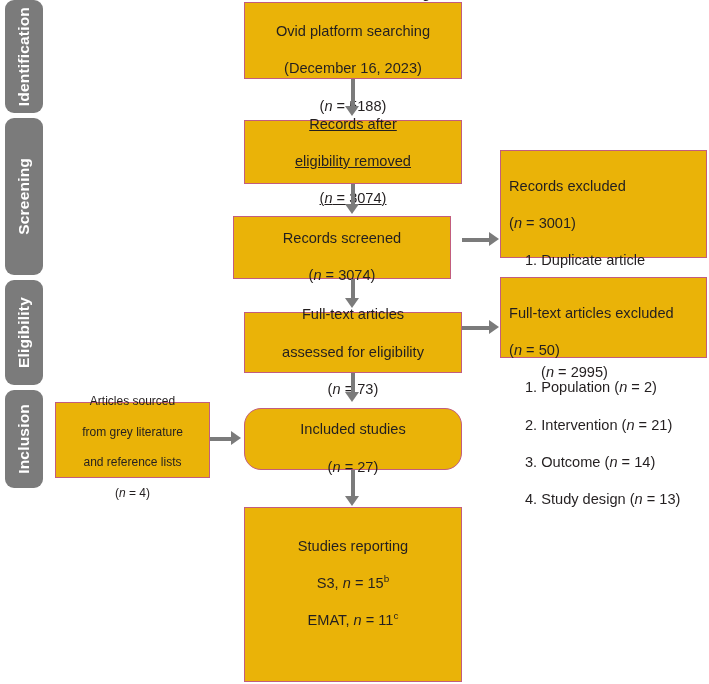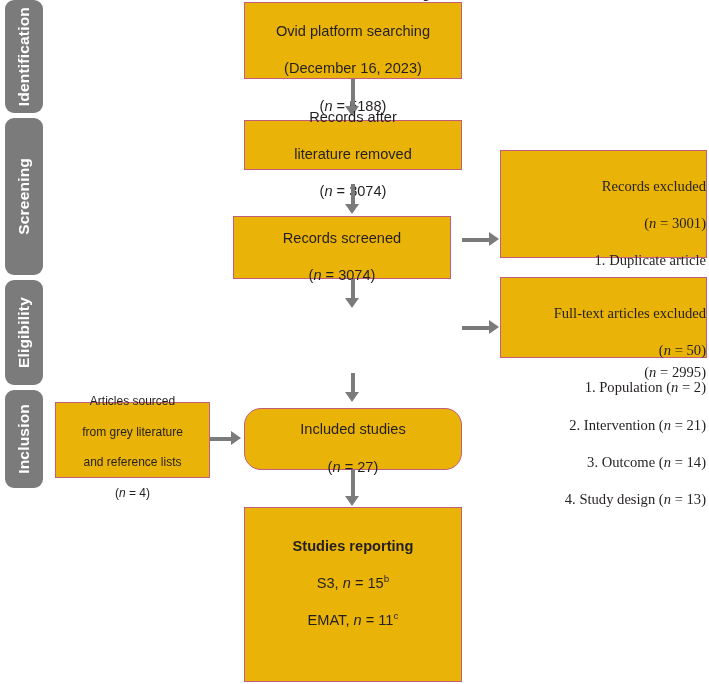--- a/index.html
+++ b/index.html
@@ -50,31 +50,30 @@
     justify-content: center;
   }
   .box-text {
     font-size: 14.6px;
     line-height: 1.28;
     text-align: center;
     padding: 0 6px;
     white-space: pre-line;
   }
   .box-text.left-align {
-    text-align: right;
+    text-align: left;
     width: 100%;
     padding: 0 0 0 8px;
-    font-family: Liberation Serif, serif;
   }
   .flow-box.align-top {
     align-items: flex-start;
     padding-top: 7px;
   }
   .bold-head {
-    font-weight: bold;
+    font-weight: normal;
     display: block;
   }
   .ital { font-style: italic; }
   sup { font-size: 0.68em; vertical-align: super; line-height: 0; }
 
   
   .arrow-line {
     position: absolute;
     background: #7b7b7b;
   }
@@ -119,24 +118,24 @@
       <span>Records identified through</span><br>
       <span>Ovid platform searching</span><br>
       <span>(December 16, 2023)</span><br>
       <span>(<i class="ital">n</i> = <span>5188</span>)</span>
     </div>
   </div>
 
   <div class="arrow-line" style="left:351px; top:79px; width:3.5px; height:29px;"></div>
   <div class="arrow-head-down" style="left:345.2px; top:106px;"></div>
 
-  <div class="flow-box" style="left:244px; top:120px; width:218px; height:50px;">
+  <div class="flow-box" style="left:244px; top:120px; width:218px; height:64px;text-decoration:underline;">
     <div class="box-text">
       <span>Records after</span><br>
-      <span>literature removed</span><br>
+      <span>eligibility removed</span><br>
       <span>(<i class="ital">n</i> = <span>3074</span>)</span>
     </div>
   </div>
 
   <div class="arrow-line" style="left:351px; top:184px; width:3.5px; height:22px;"></div>
   <div class="arrow-head-down" style="left:345.2px; top:204px;"></div>
 
   <div class="flow-box" style="left:233px; top:216px; width:218px; height:63px;">
     <div class="box-text">
       <span>Records screened</span><br>
@@ -154,20 +153,27 @@
       <span style="padding-left:16px;"><span>1.</span> <span>Duplicate article</span></span><br>
       <span style="padding-left:32px;">(<i class="ital">n</i> = <span>6</span>)</span><br>
       <span style="padding-left:16px;"><span>2.</span> <span>PICOS criteria</span></span><br>
       <span style="padding-left:32px;">(<i class="ital">n</i> = <span>2995</span>)</span>
     </div>
   </div>
 
   <div class="arrow-line" style="left:351px; top:279px; width:3.5px; height:20px;"></div>
   <div class="arrow-head-down" style="left:345.2px; top:298px;"></div>
 
+  <div class="flow-box" style="left:244px; top:312px; width:218px; height:61px;">
+    <div class="box-text">
+      <span>Full-text articles</span><br>
+      <span>assessed for eligibility</span><br>
+      <span>(<i class="ital">n</i> = <span>73</span>)</span>
+    </div>
+  </div>
 
   <div class="arrow-line" style="left:462px; top:326px; width:31px; height:3.5px;"></div>
   <div class="arrow-head-right" style="left:489px; top:320.2px;"></div>
 
   <div class="flow-box align-top" style="left:500px; top:277px; width:207px; height:81px;">
     <div class="box-text left-align">
       <span>Full-text articles excluded</span><br>
       <span>(<i class="ital">n</i> = <span>50</span>)</span><br>
       <span style="padding-left:16px;"><span>1.</span> <span>Population</span> (<i class="ital">n</i> = <span>2</span>)</span><br>
       <span style="padding-left:16px;"><span>2.</span> <span>Intervention</span> (<i class="ital">n</i> = <span>21</span>)</span><br>

